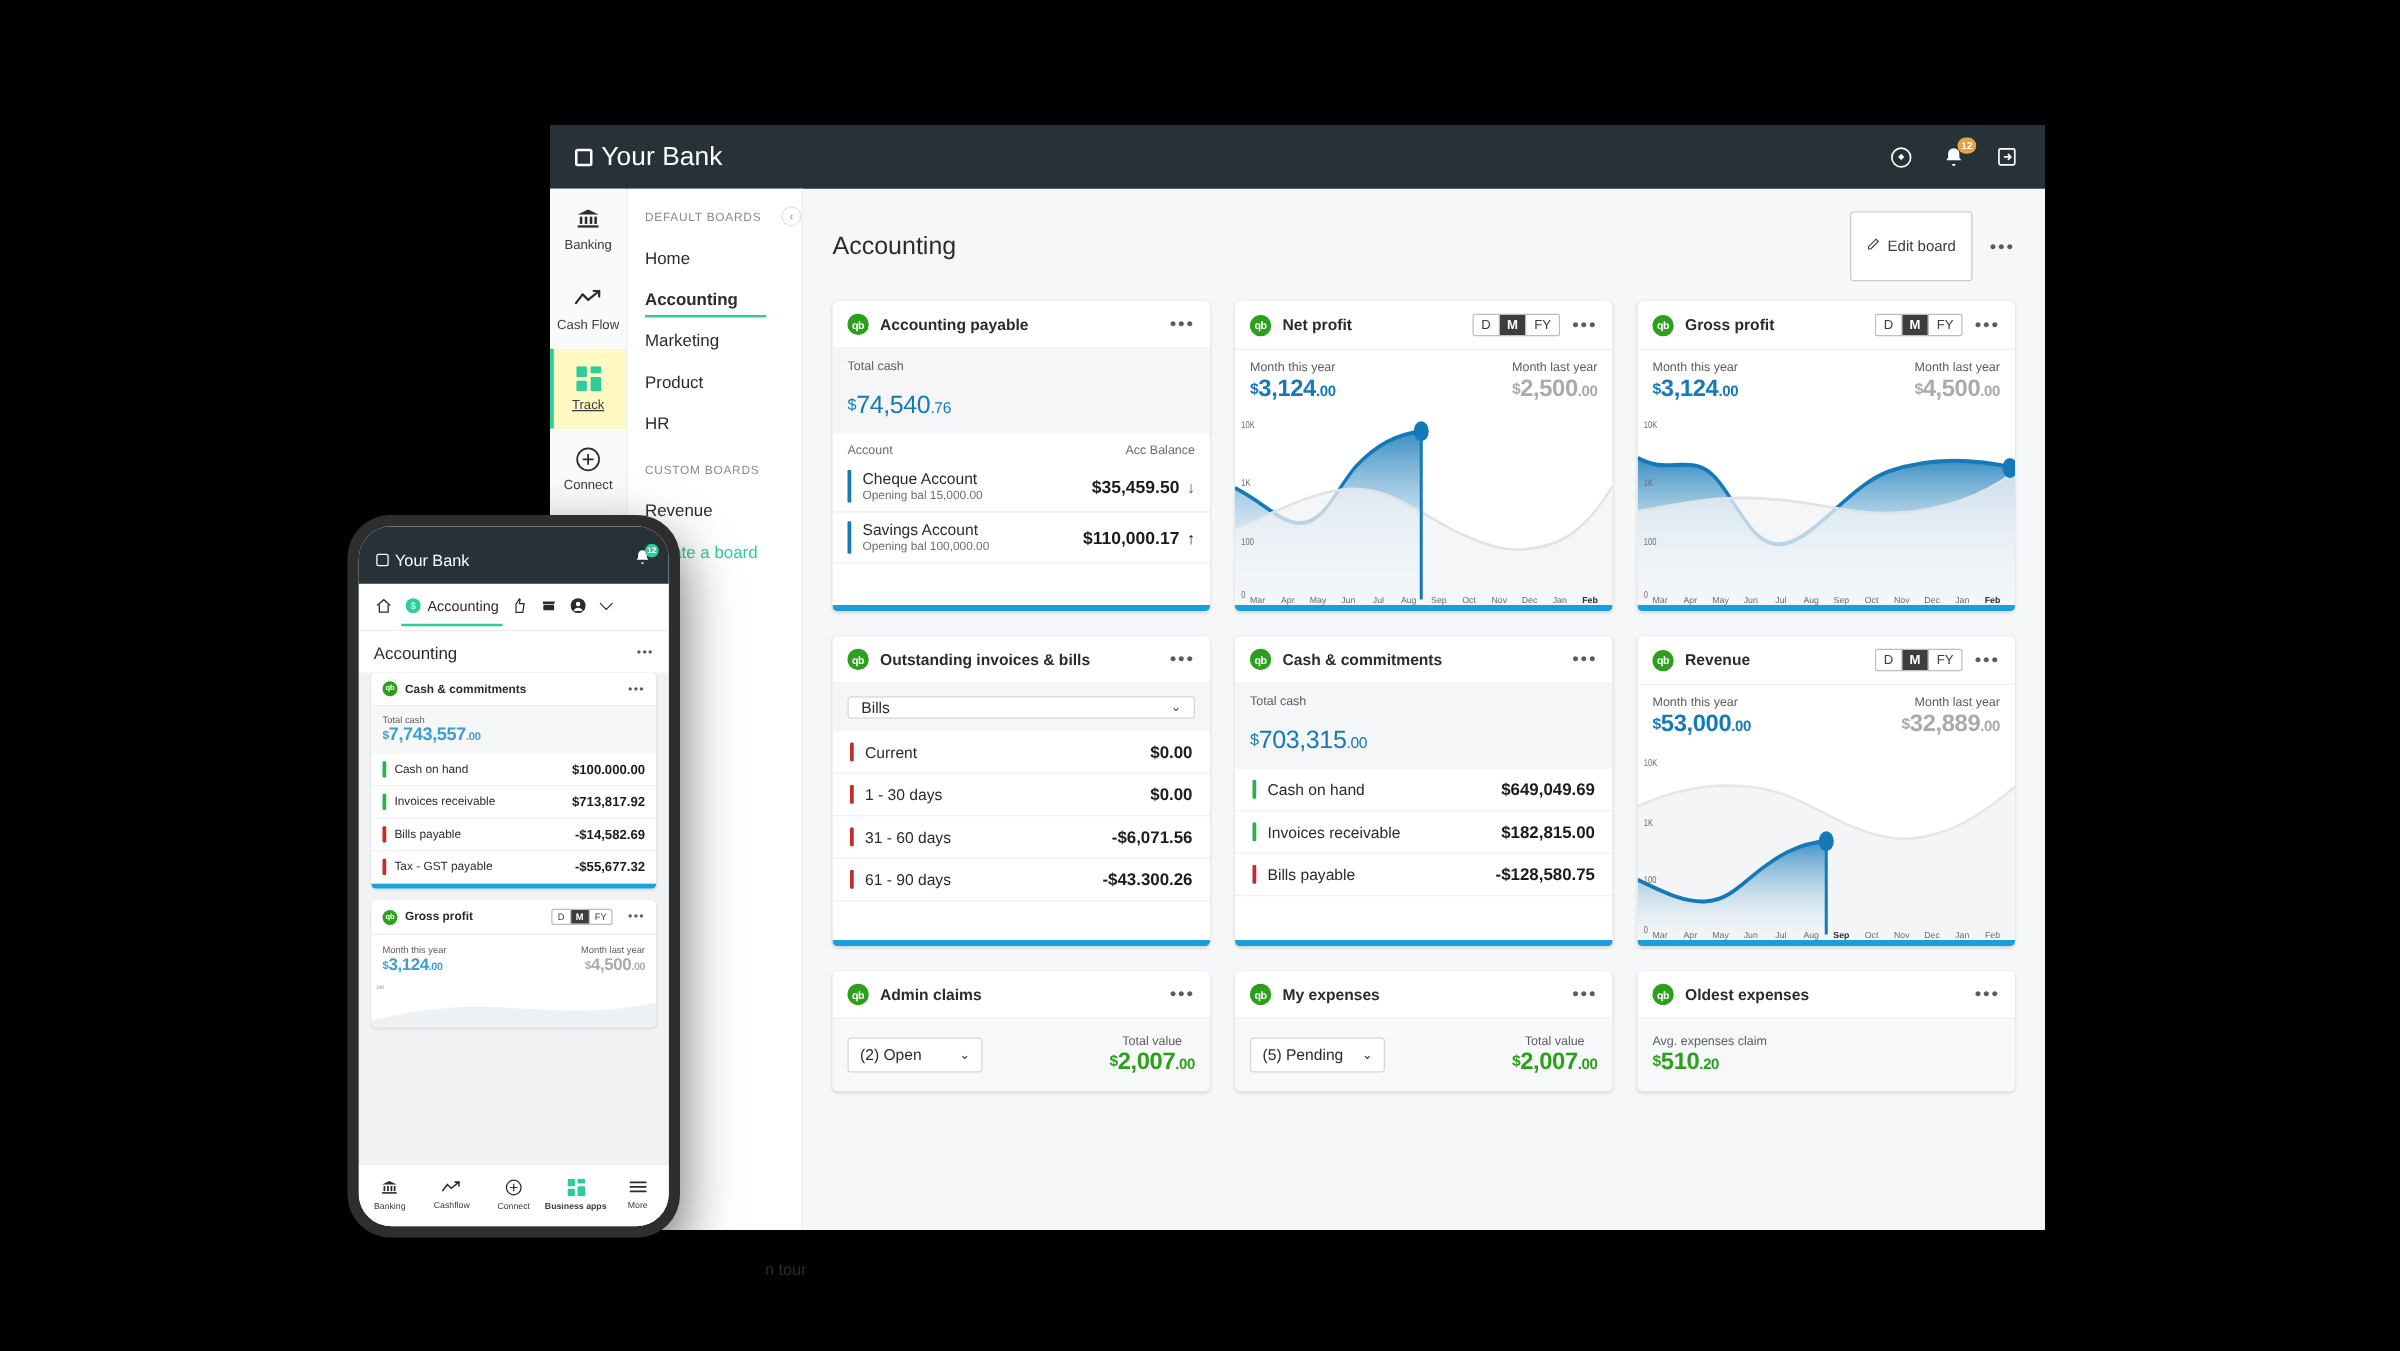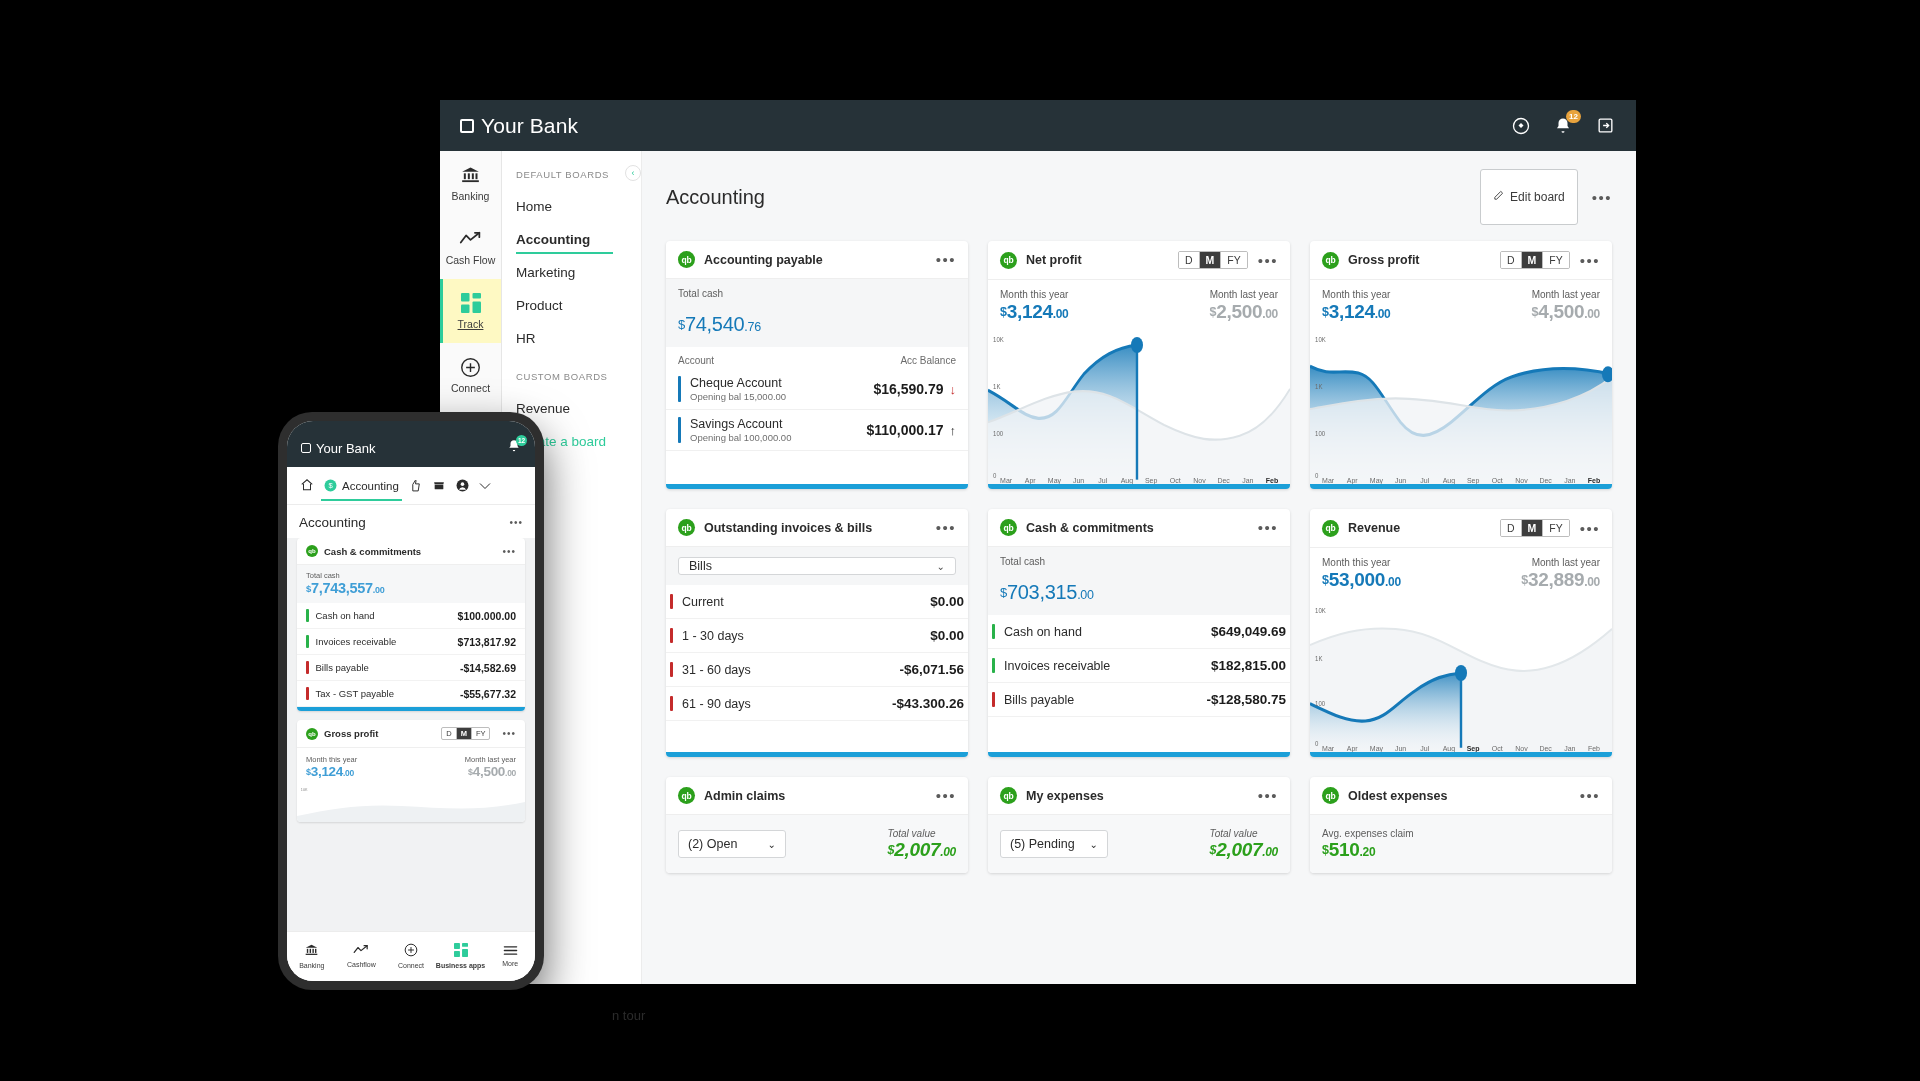--- a/index.html
+++ b/index.html
@@ -143,21 +143,21 @@
   .tick.green { background:#29b24a; }
   .tick.red { background:#c42b2b; }
   .acct-name { font-size:12.5px; color:#2b2b2b; }
   .acct-sub { font-size:9.5px; color:#6f6f6f; margin-top:1px;}
   .acct-bal { margin-left:auto; font-size:14px; font-weight:700; color:#1c1c1c; display:flex; align-items:center; gap:6px;}
   .arw { font-size: 13px; }
   .arw.down { color:#c42b2b; }
   .arw.up { color:#1c1c1c; }
 
   .line-row {
-    display:flex; align-items:center; padding: 9px 4px; border-bottom:1px solid #f1f1f1; gap:9px;
+    display:flex; align-items:center; padding: 9px 14px; border-bottom:1px solid #f1f1f1; gap:9px;
   }
   .line-label { font-size:12.5px; color:#2b2b2b; }
   .line-val { margin-left:auto; font-size:13.5px; font-weight:700; color:#1c1c1c; }
 
   .card-bottom-bar {
     height:5px; background:#1b9fd8; width:100%; position:absolute; bottom:0; left:0;
   }
 
   .select-wrap { padding: 10px 12px; background:#f5f6f7; }
   .select-box {
@@ -185,21 +185,21 @@
   }
   .axis-x span { flex:1; text-align:center; }
   .axis-x span.cur { font-weight:700; color:#2b2b2b; }
 
   .short-body { display:flex; align-items:center; padding: 10px 12px; background:#f7f8f9; flex:1; gap:12px;}
   .sel-sm {
     border:1px solid #d4d6d8; background:#fff; border-radius:3px; height:28px; min-width:108px;
     display:flex; align-items:center; padding: 0 9px; font-size:12.5px; color:#2b2b2b; cursor:pointer;
   }
   .sel-sm .chev { margin-left:auto; font-size:10px; }
-  .tv { margin-left:auto; text-align:left;font-style:italic; }
+  .tv { margin-left:auto; text-align:center; }
   .tv .lbl { font-size:10px; color:#5d5d5d; }
   .tv .val { font-size:19px; font-weight:700; color:#2CA01C; letter-spacing:-.3px; }
   .tv .val .cur { font-size:12.5px; vertical-align:2px; }
   .tv .val .cents { font-size:12px;}
 
   
   .phone {
     position:absolute; left:278px; top:412px; width:266px; height:578px;
     background:#2e2e2e; border-radius:34px; padding:9px;
     box-shadow: 0 20px 45px rgba(0,0,0,.6);
@@ -399,21 +399,21 @@
               <span>Account</span>
               <span class="r">Acc Balance</span>
             </div>
             <div class="acct-row">
               <span class="tick"></span>
               <span>
                 <div class="acct-name">Cheque Account</div>
                 <div class="acct-sub">Opening bal 15,000.00</div>
               </span>
               <span class="acct-bal">
-                <span>$16,590.79</span>
+                <span>$35,459.50</span>
                 <span class="arw down">↓</span>
               </span>
             </div>
             <div class="acct-row">
               <span class="tick"></span>
               <span>
                 <div class="acct-name">Savings Account</div>
                 <div class="acct-sub">Opening bal 100,000.00</div>
               </span>
               <span class="acct-bal">

